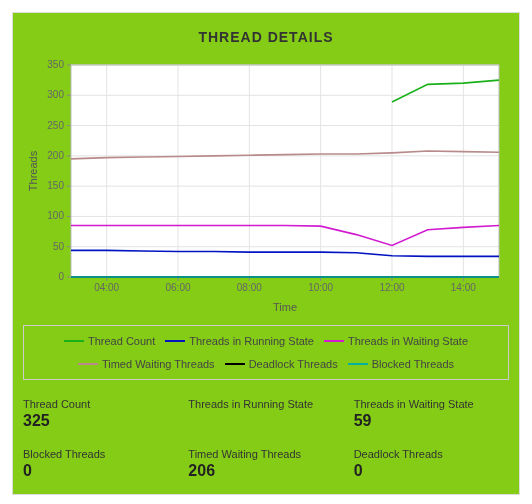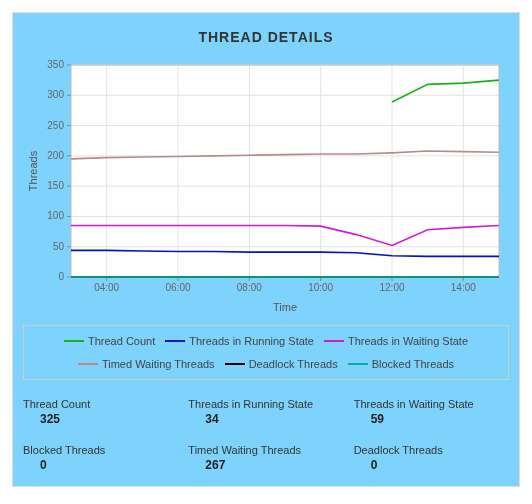--- a/index.html
+++ b/index.html
@@ -5,21 +5,21 @@
   * { box-sizing: border-box; }
   body {
     margin: 0;
     padding: 12px;
     font-family: Arial, Helvetica, sans-serif;
     background: #fff;
     width: 532px;
   }
   .panel {
     border: 1px solid #ddd;
-    background: #7dd3fc;
+    background: #84cc16;
     padding: 10px 10px 14px 10px;
   }
   .title {
     text-align: center;
     font-size: 14px;
     font-weight: 700;
     letter-spacing: 1px;
     color: #333;
     margin: 6px 0 12px 0;
   }
@@ -41,21 +41,21 @@
   .legend-item { display: inline-flex; align-items: center; gap: 4px; white-space: nowrap; }
   .legend-swatch { display:inline-block; width: 20px; height: 2px; }
   .stats {
     margin-top: 18px;
     display: grid;
     grid-template-columns: 1fr 1fr 1fr;
     row-gap: 18px;
     column-gap: 10px;
   }
   .stat-label { font-size: 11px; color: #333; }
-  .stat-value { font-size: 12px; font-weight: 700; color: #222; margin-top: 2px; margin-left: 17px; }
+  .stat-value { font-size: 16px; font-weight: 700; color: #222; margin-top: 2px; }
   .axis-text { font-size: 10px; fill: #666; }
   .axis-title { font-size: 11px; fill: #555; }
 </style>
 </head>
 <body>
 
 <div class="panel">
   <div class="title">THREAD DETAILS</div>
 
   <div class="chart-wrap">
@@ -144,32 +144,31 @@
       </div>
   </div>
 
   <div class="stats" id="stats-grid">
       <div>
         <div class="stat-label">Thread Count</div>
         <div class="stat-value">325</div>
       </div>
       <div>
         <div class="stat-label">Threads in Running State</div>
-        <div class="stat-value">34</div>
       </div>
       <div>
         <div class="stat-label">Threads in Waiting State</div>
         <div class="stat-value">59</div>
       </div>
       <div>
         <div class="stat-label">Blocked Threads</div>
         <div class="stat-value">0</div>
       </div>
       <div>
         <div class="stat-label">Timed Waiting Threads</div>
-        <div class="stat-value">267</div>
+        <div class="stat-value">206</div>
       </div>
       <div>
         <div class="stat-label">Deadlock Threads</div>
         <div class="stat-value">0</div>
       </div>
     </div>
 </div>
 
 </body></html>

